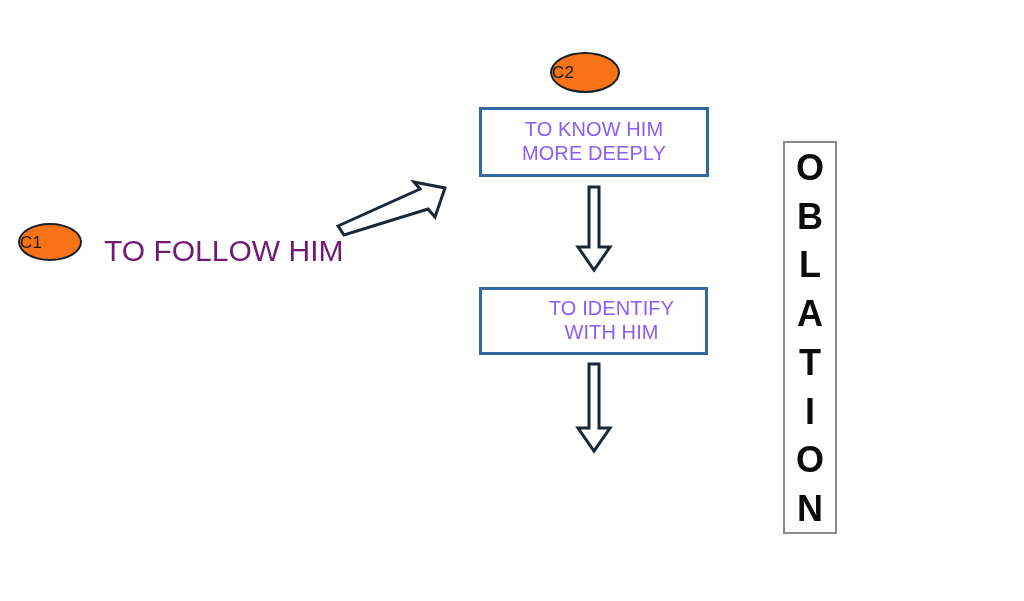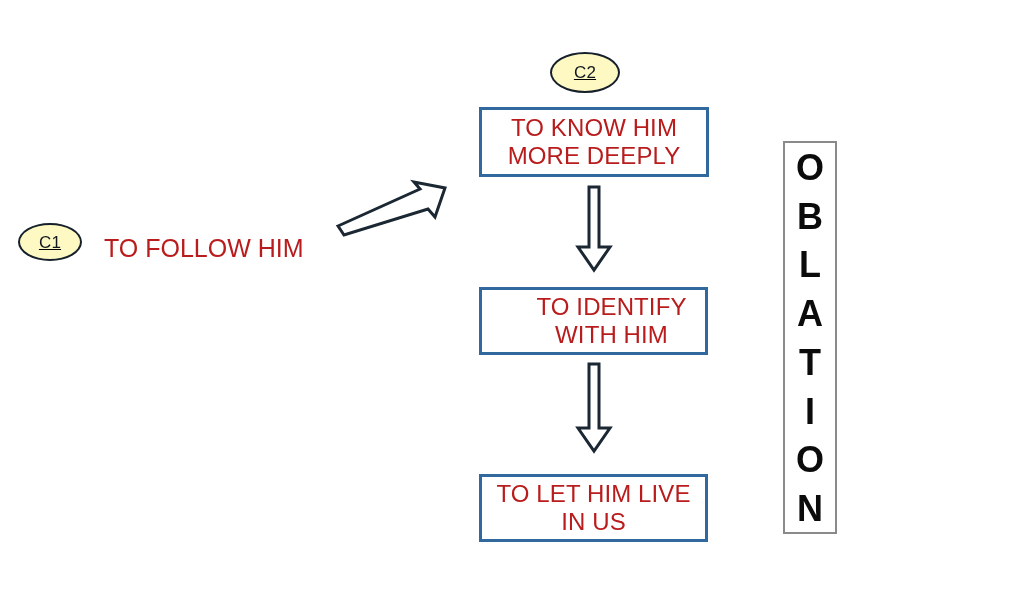--- a/index.html
+++ b/index.html
@@ -14,61 +14,60 @@
     background: #ffffff;
     overflow: hidden;
     font-family: "Liberation Sans", sans-serif;
   }
 
   
   .node-ellipse {
     position: absolute;
     border: 2.2px solid #15202b;
     border-radius: 50%;
-    background: #fef9c3;
+    background: #f97316;
     display: flex;
     align-items: center;
-    justify-content: center;
+    justify-content: flex-start;
     box-sizing: border-box;
-    text-decoration: underline;
   }
   .node-ellipse .ellipse-text {
     font-size: 17px;
     color: #111820;
     letter-spacing: 0.2px;
     line-height: 1;
   }
   #ellipse-c1 { left: 18px;  top: 223px; width: 64px; height: 38px; }
   #ellipse-c2 { left: 550px; top: 52px;  width: 70px; height: 41px; }
 
   
   .plain-text {
     position: absolute;
-    font-size: 25px;
-    color: #b91c1c;
+    font-size: 30px;
+    color: #701a75;
     white-space: nowrap;
     line-height: 1;
   }
   #text-to-follow-him { left: 104px; top: 236px; }
 
   
   .process-box {
     position: absolute;
     box-sizing: border-box;
     border: 3px solid #31699E;
     background: #ffffff;
     display: flex;
     align-items: center;
     justify-content: center;
     text-align: center;
   }
   .process-box .box-text {
-    font-size: 24px;
+    font-size: 20px;
     line-height: 1.18;
-    color: #b91c1c;
+    color: #8b5cf6;
     letter-spacing: 0.1px;
     white-space: pre-line;
   }
   #box-know-him  { left: 479px; top: 107px; width: 230px; height: 70px; }
   #box-identify  { left: 479px; top: 287px; width: 229px; height: 68px; padding-left: 36px; }
   #box-let-live  { left: 479px; top: 474px; width: 229px; height: 68px; }
 
   
   .arrow-svg {
     position: absolute;
@@ -138,24 +137,20 @@
 
   <div id="box-identify" class="process-box">
     <span class="box-text">TO IDENTIFY
 WITH HIM</span>
   </div>
 
   <svg id="arrow-down-two" class="arrow-svg" width="36" height="92" viewBox="0 0 36 92">
     <polygon class="arrow-outline" points="13,2 23,2 23,66 34,66 18,89 2,66 13,66"></polygon>
   </svg>
 
-  <div id="box-let-live" class="process-box">
-    <span class="box-text">TO LET HIM LIVE
-IN US</span>
-  </div>
 
   <div id="banner-oblation">
     <span class="banner-letter">O</span>
     <span class="banner-letter">B</span>
     <span class="banner-letter">L</span>
     <span class="banner-letter">A</span>
     <span class="banner-letter">T</span>
     <span class="banner-letter">I</span>
     <span class="banner-letter">O</span>
     <span class="banner-letter">N</span>

